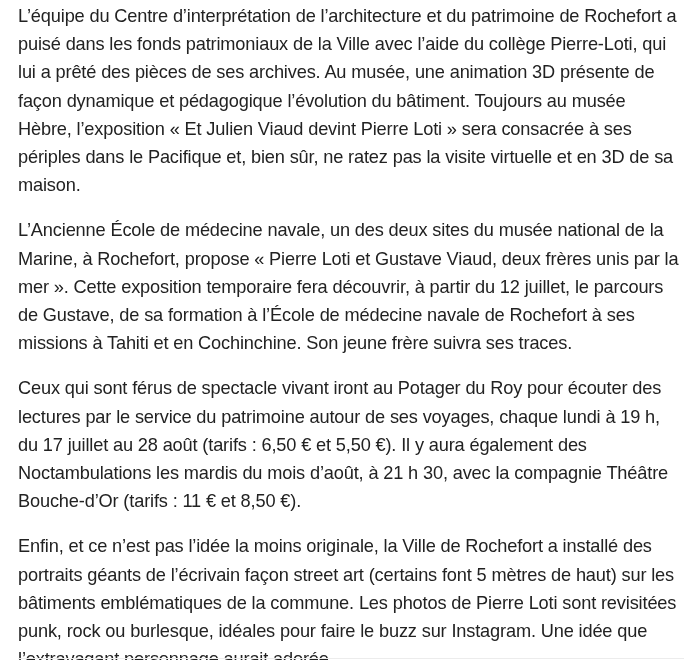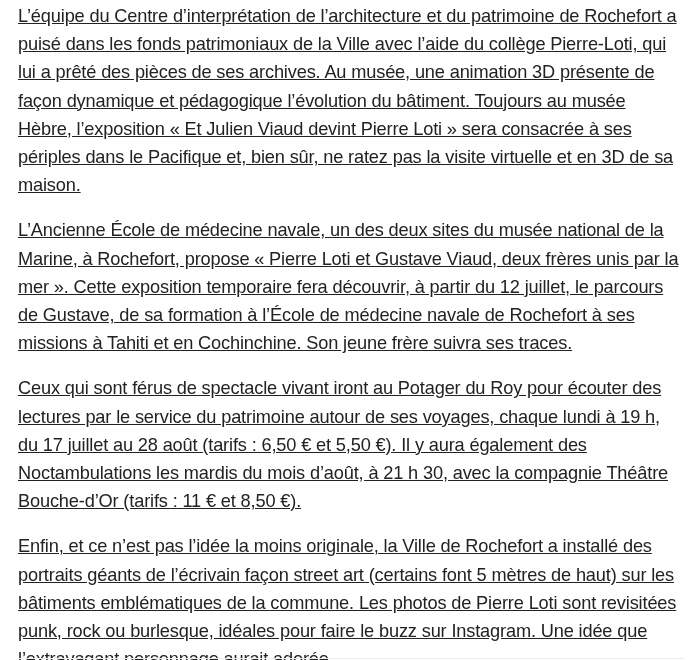--- a/index.html
+++ b/index.html
@@ -2,21 +2,21 @@
 <html><head>
   <meta charset="utf-8">
   <style>
     html, body { margin: 0; padding: 0; background: #ffffff; }
     body { width: 692px; height: 660px; overflow: hidden; position: relative; }
     .article {
       position: absolute; left: 18px; top: 2px; width: 666px;
       font-family: "Liberation Sans", sans-serif;
       font-size: 18.2px; line-height: 28.2px; color: #222222;
     }
-    .article p { margin: 0 0 17px 0; letter-spacing: -0.15px; text-decoration: underline; }
+    .article p { margin: 0 0 17px 0; letter-spacing: -0.15px; }
     .divider {
       position: absolute; left: 18px; top: 658px; width: 666px; height: 1px;
       background: #ececec;
     }
   </style>
 </head>
 <body>
 
 <div class="article">
   <p>L’équipe du Centre d’interprétation de l’architecture et du patrimoine de Rochefort a puisé dans les fonds patrimoniaux de la Ville avec l’aide du collège Pierre-Loti, qui lui a prêté des pièces de ses archives. Au musée, une animation 3D présente de façon dynamique et pédagogique l’évolution du bâtiment. Toujours au musée Hèbre, l’exposition « Et Julien Viaud devint Pierre Loti » sera consacrée à ses périples dans le Pacifique et, bien sûr, ne ratez pas la visite virtuelle et en 3D de sa maison.</p>

